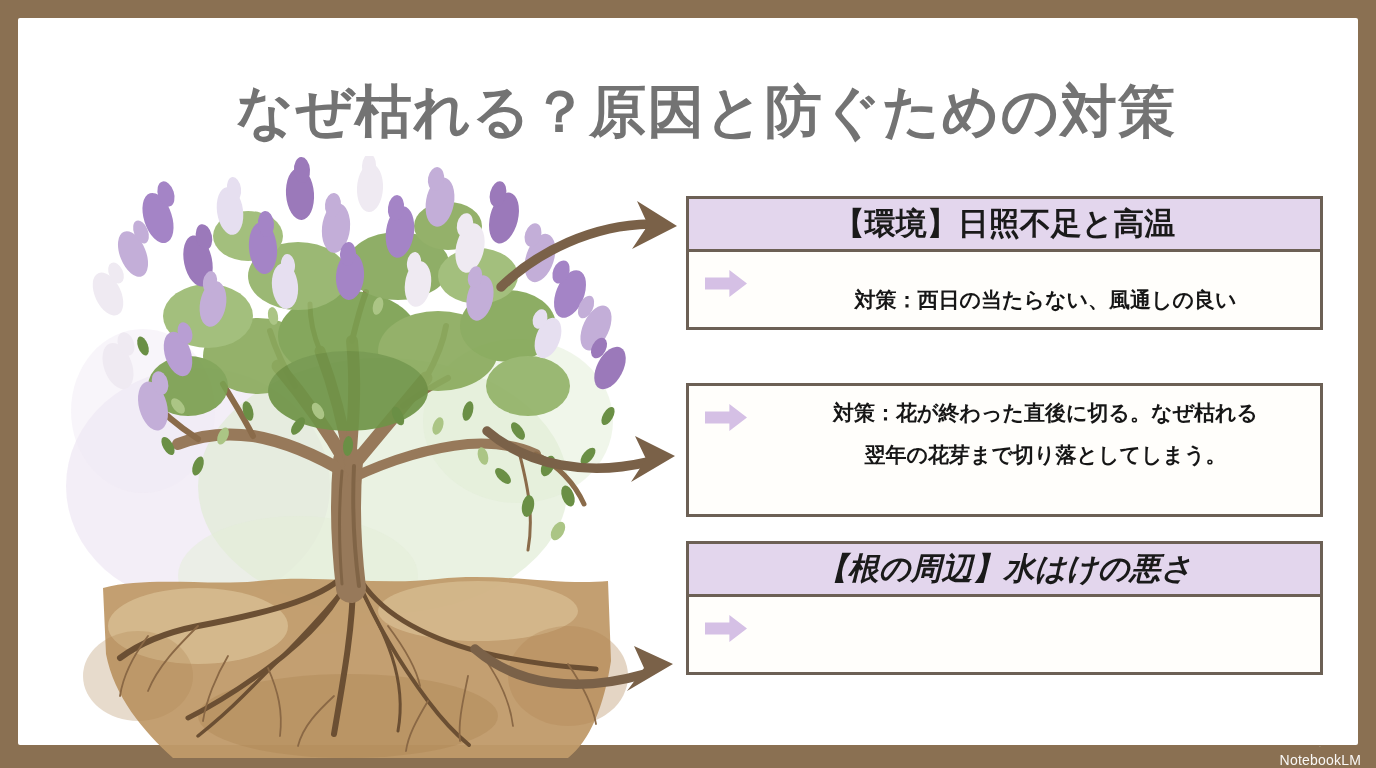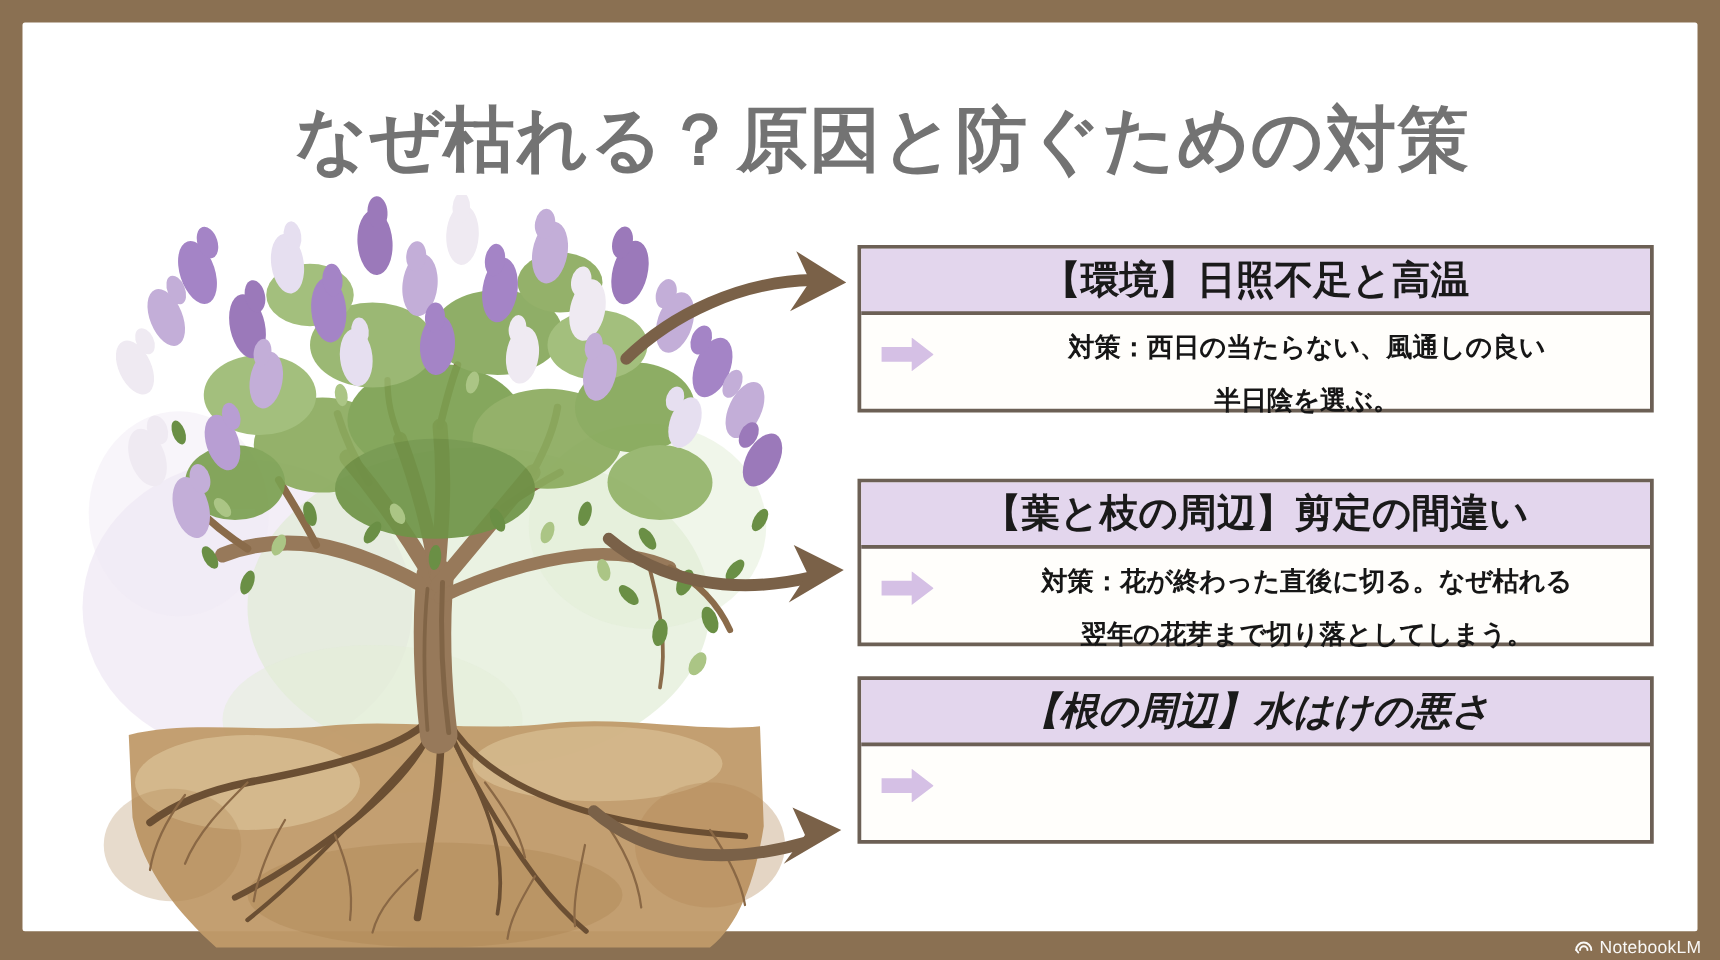--- a/index.html
+++ b/index.html
@@ -38,21 +38,21 @@
   }
   .bullet{
     position:absolute;left:16px;top:18px;width:42px;height:27px;
     background:#d5c0e5;
     clip-path:polygon(0 28%,58% 28%,58% 0,100% 50%,58% 100%,58% 72%,0 72%);
   }
   .b1{top:178px;} .b2{top:365px;} .b3{top:523px;font-style:italic;}
   .watermark{
     position:absolute;right:15px;top:746px;height:22px;
     display:flex;align-items:center;gap:5px;color:rgba(255,255,255,.95);
-    font-size:14px;font-weight:500;letter-spacing:.2px;
+    font-size:14px;font-weight:500;letter-spacing:.2px;flex-direction:column;
   }
 </style>
 </head>
 <body>
 
 <div class="frame">
   <div class="content">
 
     <h1 class="title">なぜ枯れる？原因と防ぐための対策</h1>
 
@@ -283,26 +283,25 @@
         <polygon points="659,208 619,183 630,207 614,231"></polygon>
         <polygon points="657,438 617,418 628,441 613,464"></polygon>
         <polygon points="655,646 616,628 626,650 609,673"></polygon>
       </g>
     </svg>
 
     <div class="callout b1">
       <div class="hdr">【環境】日照不足と高温</div>
       <div class="bdy">
         <span class="bullet"></span>
-        <div class="txt"><span>対策：西日の当たらない、風通しの良い</span><br><span>半日陰を選ぶ。</span></div>
+        <div class="txt"><span>対策：西日の当たらない、風通しの良い</span><br></div>
       </div>
     </div>
 
     <div class="callout b2">
-      <div class="hdr">【葉と枝の周辺】剪定の間違い</div>
       <div class="bdy">
         <span class="bullet"></span>
         <div class="txt"><span>対策：花が終わった直後に切る。なぜ枯れる</span><br><span>翌年の花芽まで切り落としてしまう。</span></div>
       </div>
     </div>
 
     <div class="callout b3">
       <div class="hdr">【根の周辺】水はけの悪さ</div>
       <div class="bdy">
         <span class="bullet"></span>

